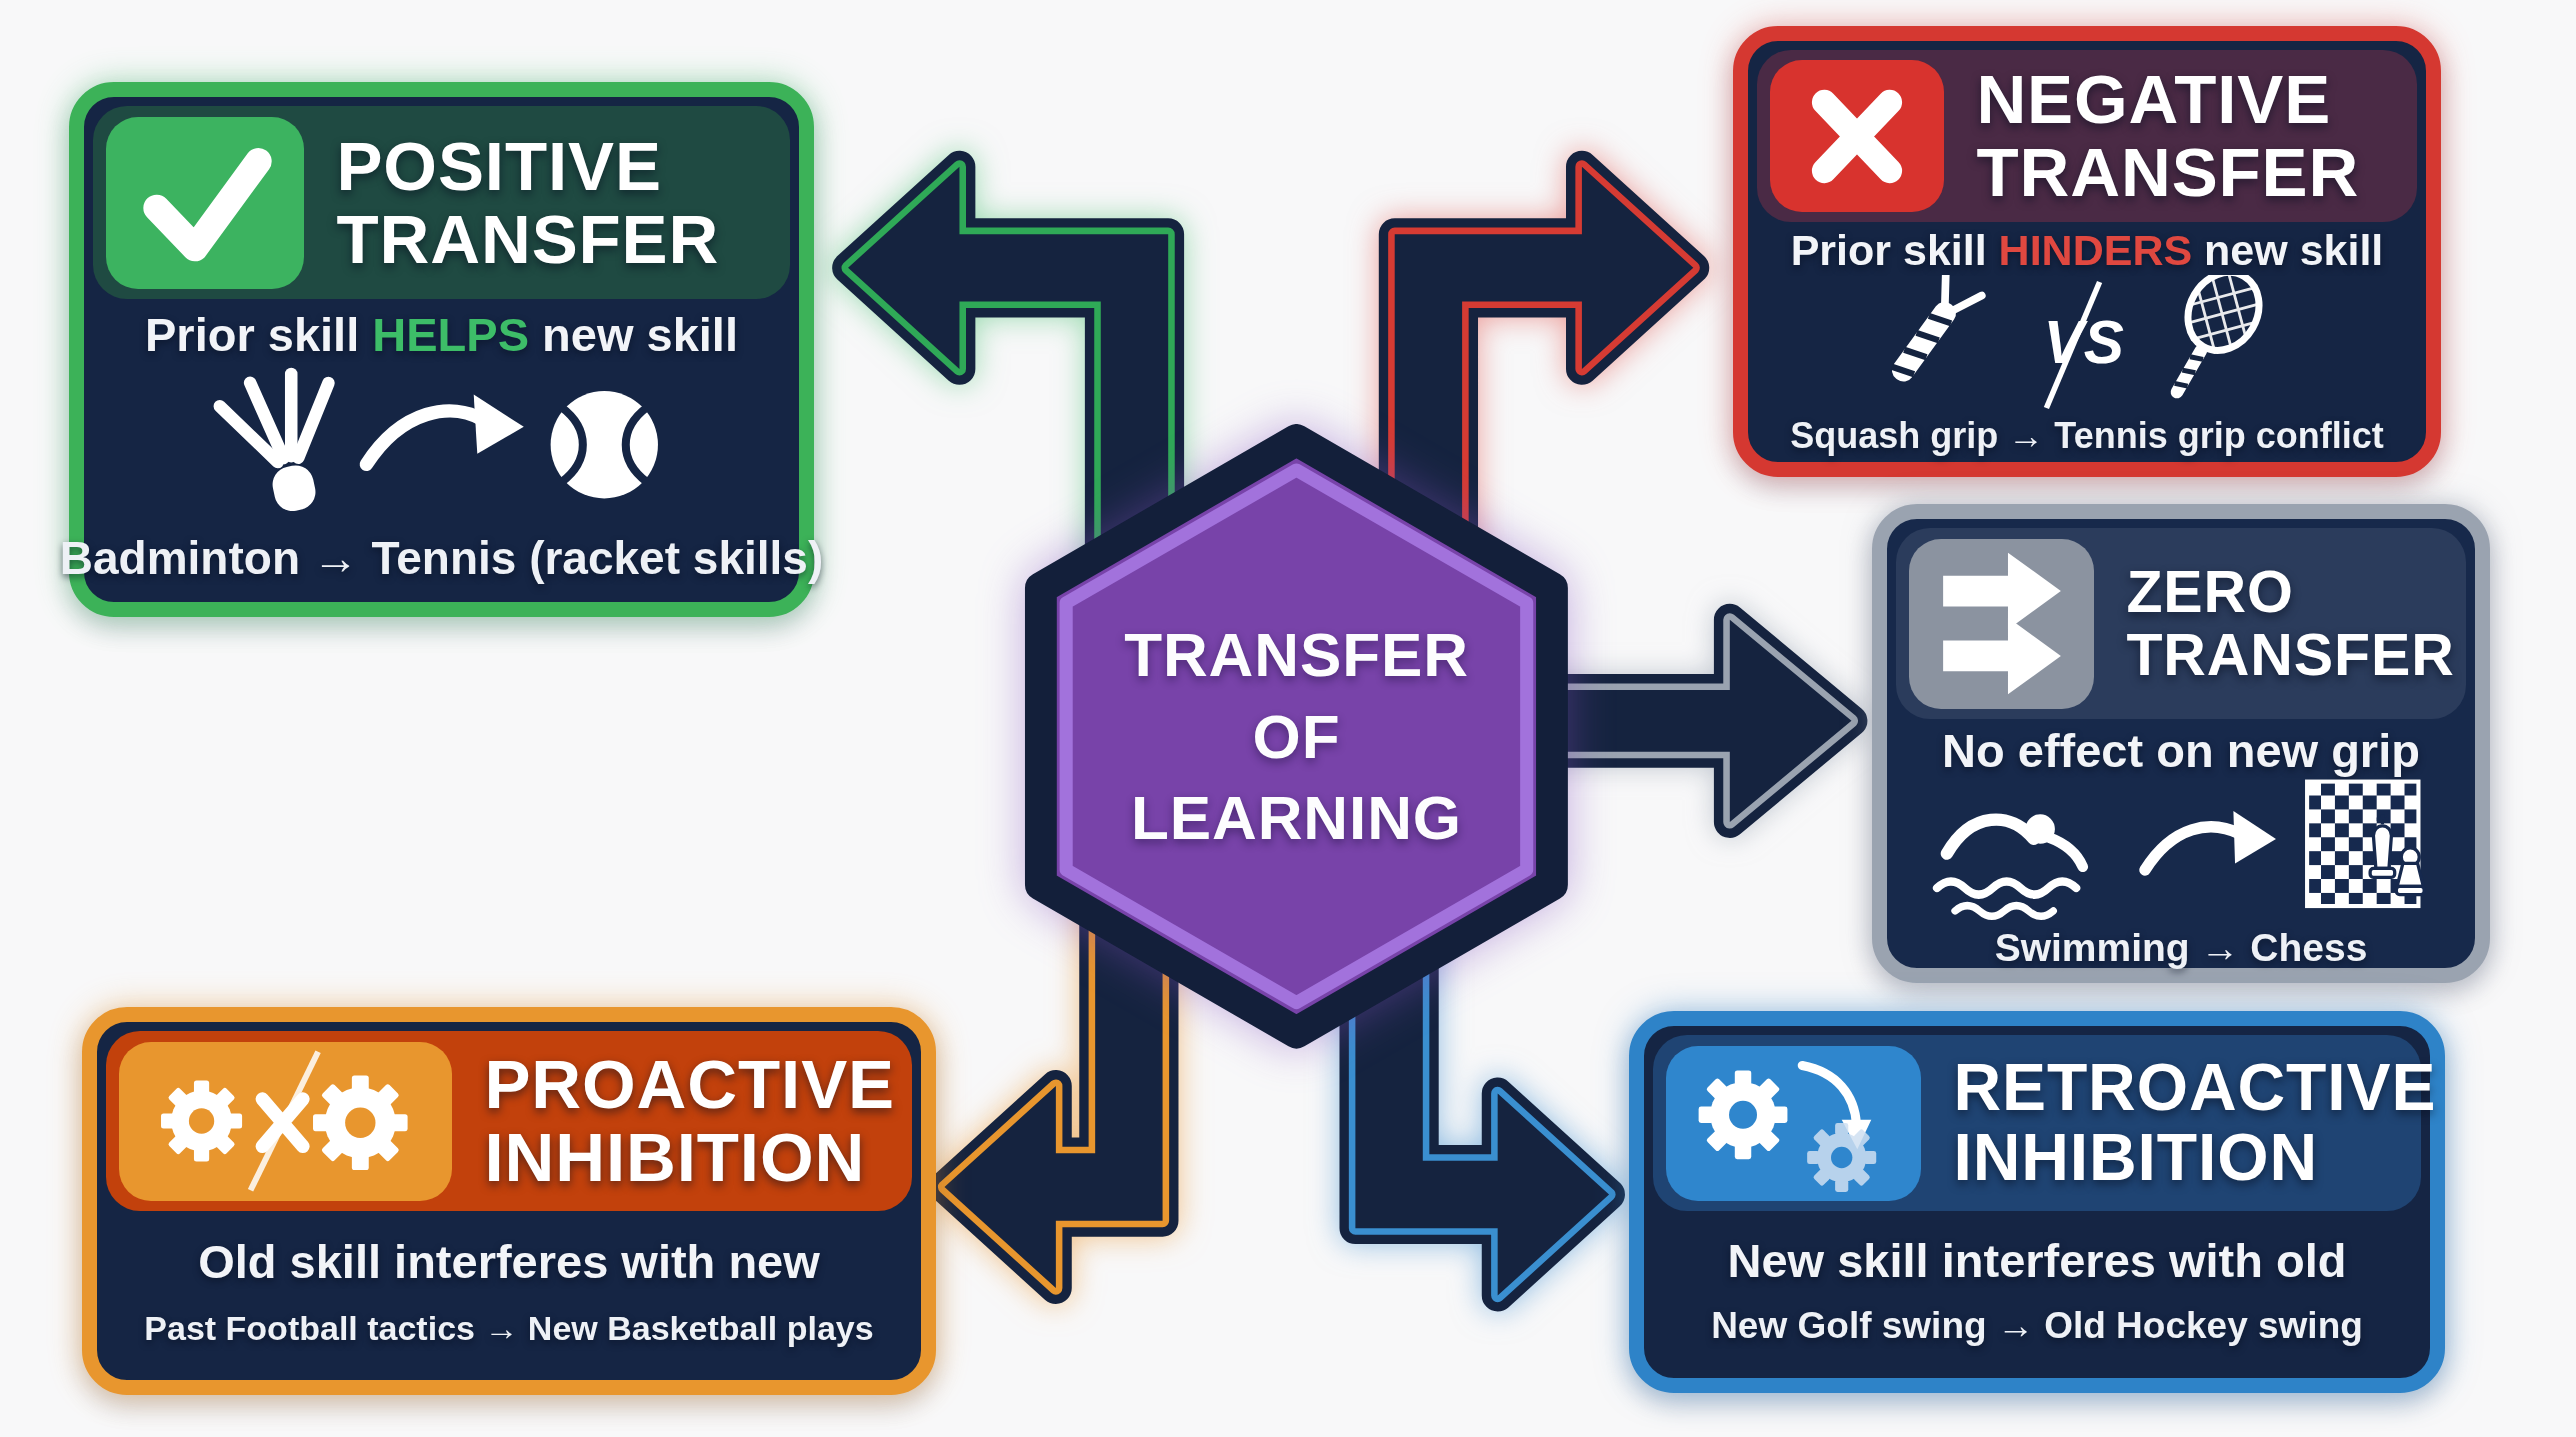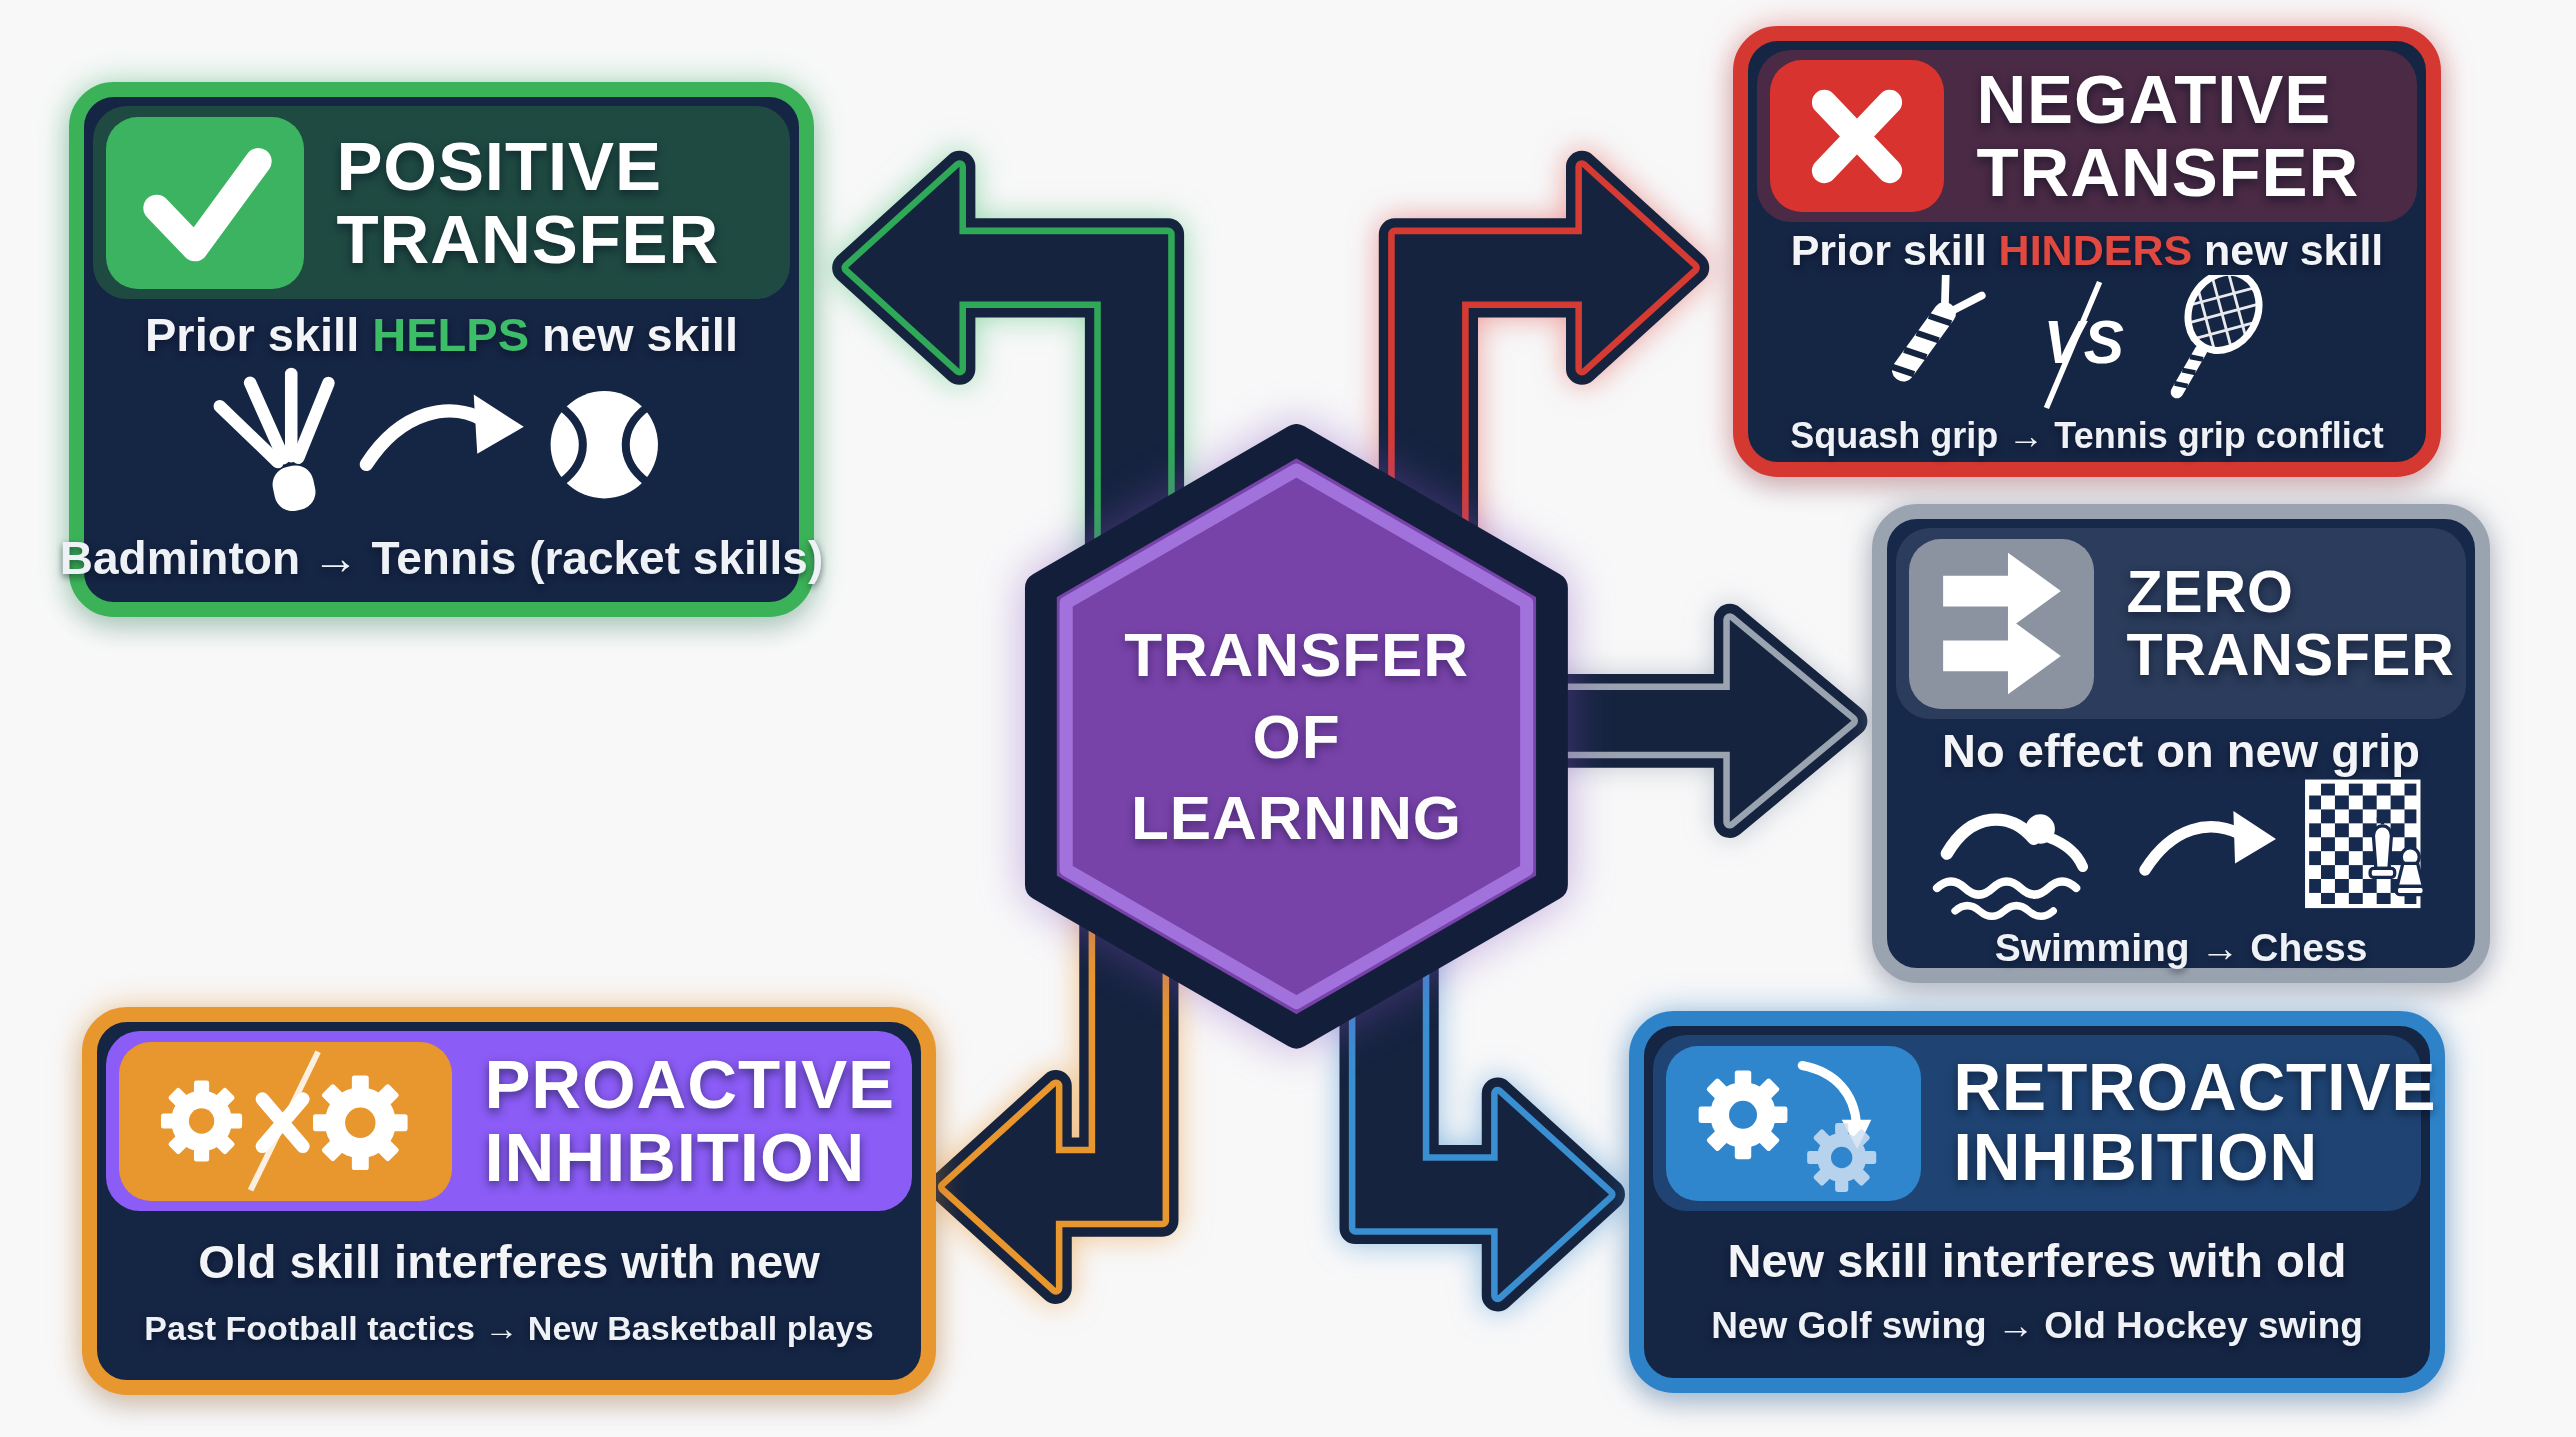--- a/index.html
+++ b/index.html
@@ -52,21 +52,21 @@
   .card--retroactive { left:1629px; top:1011px; width:816px; height:382px; border-color:#2e83c8;
                        box-shadow:0 0 32px rgba(62,142,208,.50), 0 11.2px 24px rgba(20,30,60,.18); }
   .hdr {
     margin:9.4px 9.4px 0 9.4px; border-radius:34px;
     display:flex; align-items:center; gap:32px; padding:9.4px 13px;
     flex:0 0 auto;
   }
   .card--positive    .hdr { height:193px; background:#1f4a42; }
   .card--negative    .hdr { height:172px; background:#4a2a45; }
   .card--zero        .hdr { height:191px; background:#2b3c5c; }
-  .card--proactive   .hdr { height:180px; background:#8b5cf6; }
+  .card--proactive   .hdr { height:180px; background:#c2410c; }
   .card--retroactive .hdr { height:176px; background:#1f4473; }
   .tile {
     border-radius:32px; display:flex; align-items:center; justify-content:center;
     flex:0 0 auto;
   }
   .card--positive    .tile { width:198px; height:172px; background:#3cb360; }
   .card--negative    .tile { width:174px; height:152px; background:#d8332e; }
   .card--zero        .tile { width:185px; height:170px; background:#8b93a0; }
   .card--proactive   .tile { width:333px; height:159px; background:#e8962e; }
   .card--retroactive .tile { width:255px; height:155px; background:#2f86cd; }

